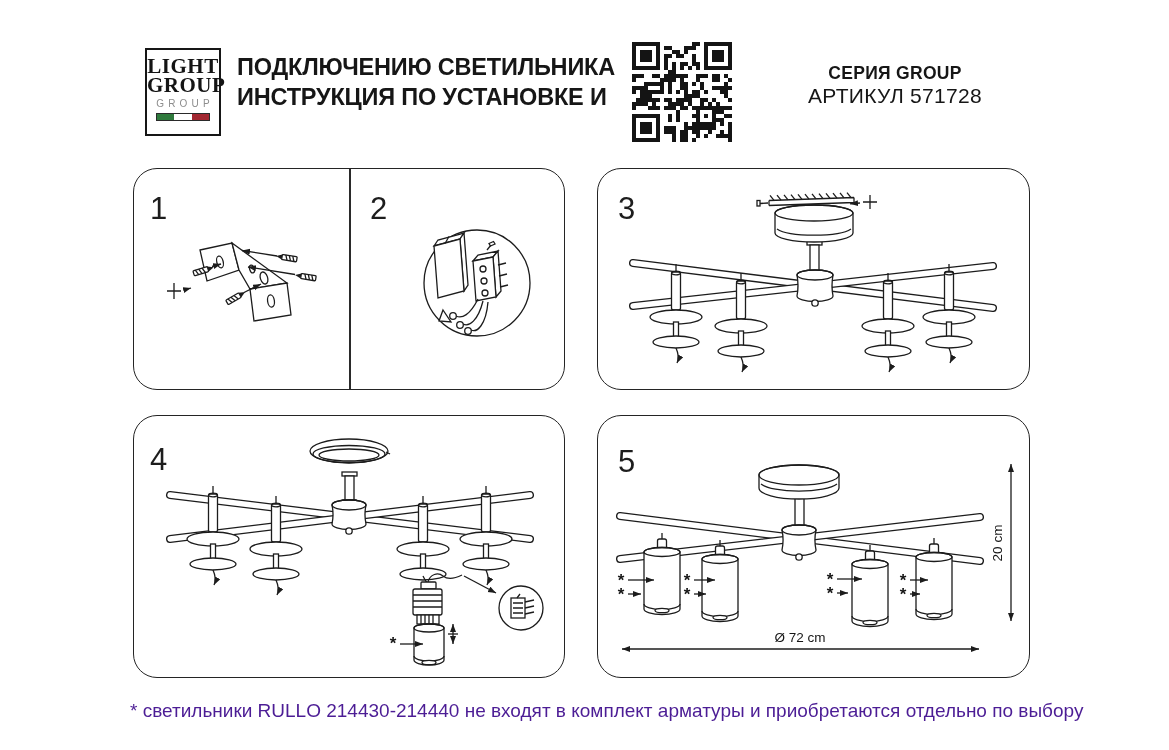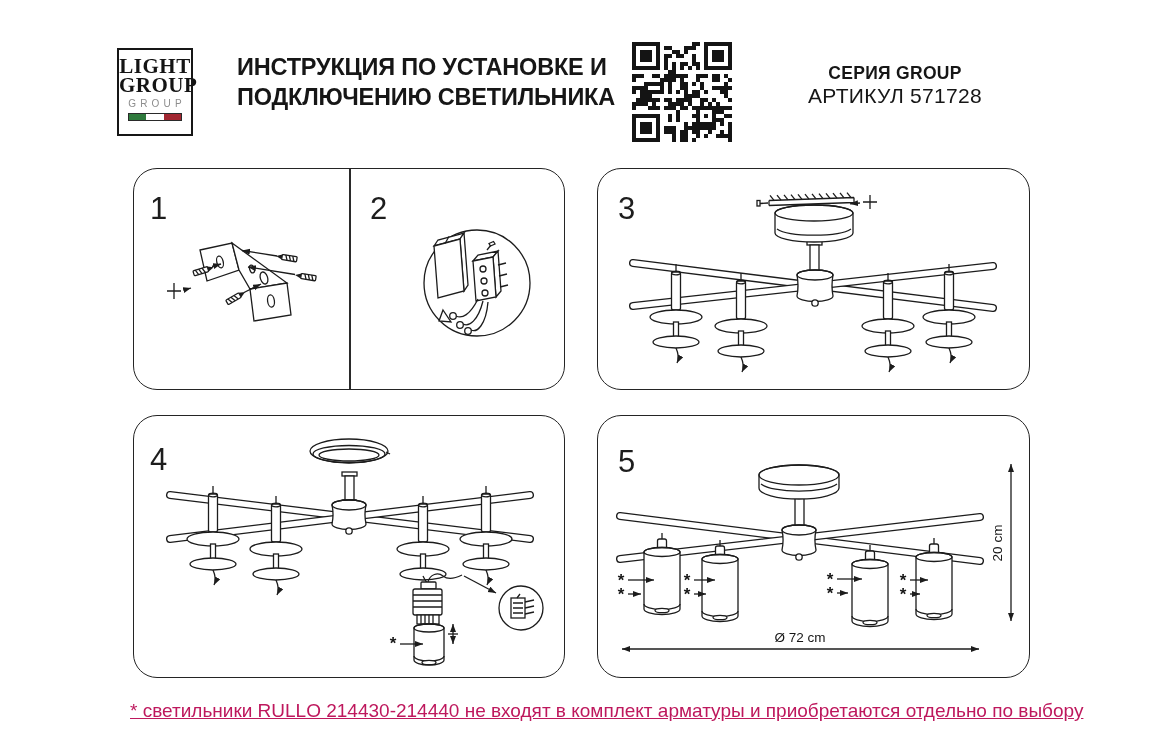--- a/index.html
+++ b/index.html
@@ -1,20 +1,20 @@
 <!DOCTYPE html>
 <html><head>
 <meta charset="utf-8">
 <style>
   html,body{margin:0;padding:0;background:#fff;}
   .page{position:relative;width:1169px;height:750px;background:#ffffff;
         font-family:"Liberation Sans",sans-serif;color:#1a1a1a;overflow:hidden;}
 
   
-  .logo{position:absolute;left:117px;top:48px;width:76px;height:88px;
+  .logo{position:absolute;left:145px;top:48px;width:76px;height:88px;
         border:2px solid #161616;box-sizing:border-box;text-align:center;padding-top:7px;background:#fff;}
   .logo .w{font-family:"Liberation Serif",serif;font-weight:700;font-size:21px;line-height:19px;letter-spacing:.5px;color:#141414;}
   .logo .g{font-size:10px;letter-spacing:4.2px;color:#8d8d8d;margin-top:3px;text-indent:4px;}
   .flag{width:54px;height:8px;border:1px solid #2a2a2a;margin:4px auto 0;display:flex;box-sizing:border-box;}
   .flag div{flex:1;}
   .title{position:absolute;left:237px;top:53px;font-size:23.5px;font-weight:700;
          line-height:29.5px;letter-spacing:-.2px;color:#161616;}
   .qr{position:absolute;left:632px;top:42px;width:100px;height:100px;}
   .prod{position:absolute;left:795px;top:63px;width:200px;text-align:center;color:#161616;}
   .series{font-size:17.5px;font-weight:700;letter-spacing:.3px;}
@@ -23,21 +23,21 @@
   
   .panel{position:absolute;border:1.6px solid #242424;border-radius:24px;box-sizing:border-box;background:#fff;}
   #p12{left:133px;top:168px;width:432px;height:222px;}
   #p3 {left:597px;top:168px;width:433px;height:222px;}
   #p4 {left:133px;top:415px;width:432px;height:263px;}
   #p5 {left:597px;top:415px;width:433px;height:263px;}
   .step{position:absolute;top:22px;font-size:31px;font-weight:400;color:#1d1d1d;z-index:2;}
   .divider{position:absolute;left:215px;top:0;bottom:0;width:1.5px;background:#2a2a2a;}
   .panel svg{position:absolute;left:0;top:0;}
 
-  .foot{position:absolute;left:130px;top:700px;font-size:19px;color:#be185d;text-decoration:underline;}
+  .foot{position:absolute;left:130px;top:700px;font-size:19px;color:#4c1d95;}
 
   
   svg .ln{fill:none;stroke:#1c1c1c;stroke-width:1.3;}
   svg .fw{fill:#ffffff;stroke:#1c1c1c;stroke-width:1.3;}
   svg .tip{fill:#1c1c1c;stroke:none;}
   svg .rodO{stroke:#1c1c1c;stroke-width:8;stroke-linecap:round;}
   svg .rodI{stroke:#ffffff;stroke-width:5.4;stroke-linecap:round;}
   svg text.star{font-family:"Liberation Sans",sans-serif;font-weight:700;font-size:17px;fill:#161616;text-anchor:middle;}
   svg text.dim{font-family:"Liberation Sans",sans-serif;font-size:13.5px;fill:#161616;}
 </style>
@@ -51,22 +51,22 @@
     <div class="w">GROUP</div>
     <div class="g">GROUP</div>
     <div class="flag">
       <div style="background: rgb(47, 122, 61);"></div>
       <div style="background: rgb(255, 255, 255);"></div>
       <div style="background: rgb(162, 39, 49);"></div>
     </div>
   </div>
 
   <div class="title">
+    <div>ПОДКЛЮЧЕНИЮ СВЕТИЛЬНИКА</div>
     <div>ИНСТРУКЦИЯ ПО УСТАНОВКЕ И</div>
-    <div>ПОДКЛЮЧЕНИЮ СВЕТИЛЬНИКА</div>
   </div>
 
   <div class="qr" id="qr"><svg width="100" height="100" viewBox="0 0 100 100" fill="#141414">
         <rect x="0" y="0" width="4" height="4"></rect>
         <rect x="4" y="0" width="4" height="4"></rect>
         <rect x="8" y="0" width="4" height="4"></rect>
         <rect x="12" y="0" width="4" height="4"></rect>
         <rect x="16" y="0" width="4" height="4"></rect>
         <rect x="20" y="0" width="4" height="4"></rect>
         <rect x="24" y="0" width="4" height="4"></rect>

